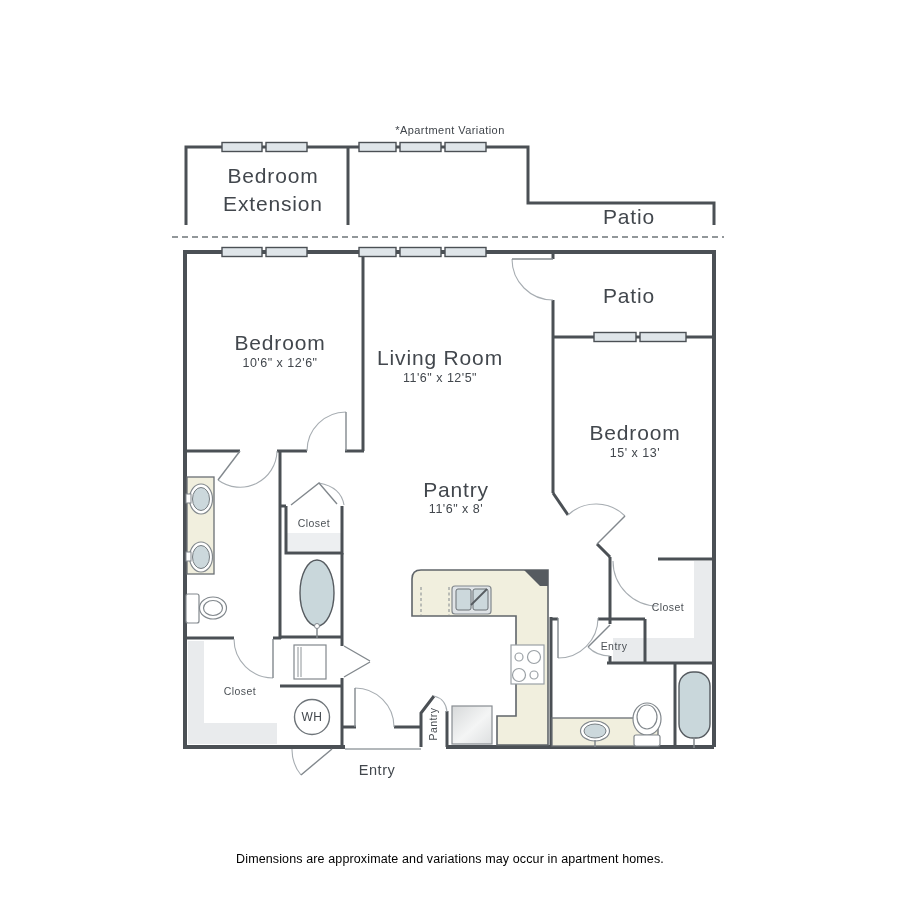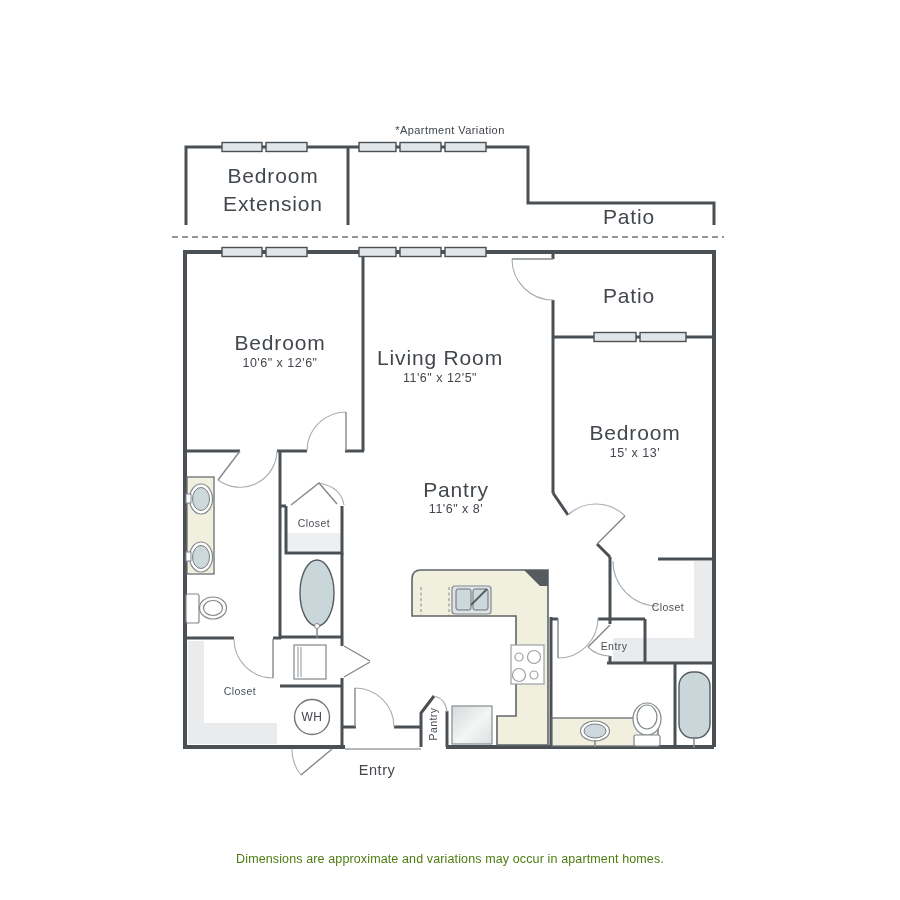--- a/index.html
+++ b/index.html
@@ -9,21 +9,21 @@
   .lbl{position:absolute;transform:translate(-50%,-50%);white-space:nowrap;
        text-align:center;letter-spacing:.04em;color:#42474d;}
   .lbl.wrap{white-space:normal;line-height:1.32;}
   .room-name{font-size:21px;}
   .room-dims{font-size:12.5px;}
   .small-lbl{font-size:10.5px;color:#4c5156;}
   .note-lbl{font-size:11px;color:#3f444a;}
   .entry-lbl{font-size:14.5px;}
   .wh-lbl{font-size:12px;}
   .rot{transform:translate(-50%,-50%) rotate(-90deg);}
-  .footer-lbl{font-size:12.5px;color:#4d7c0f;letter-spacing:.01em;}
+  .footer-lbl{font-size:12.5px;color:#000000;letter-spacing:.01em;}
 </style>
 </head>
 <body>
 
 <div id="stage">
 
 <svg id="plan-svg" width="900" height="900" viewBox="0 0 900 900">
 
   <defs>
     <linearGradient id="fridgeGrad" x1="0" y1="0" x2="1" y2="1">

